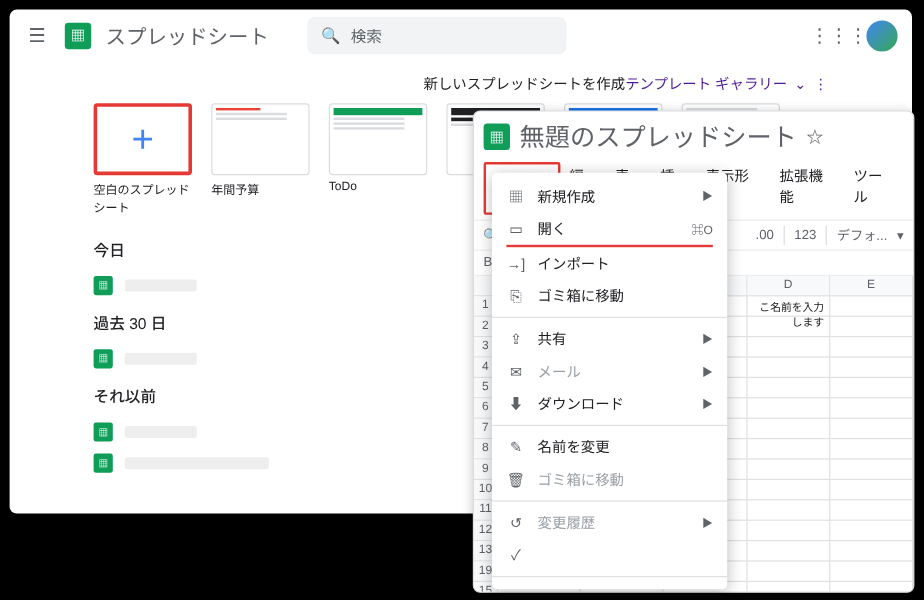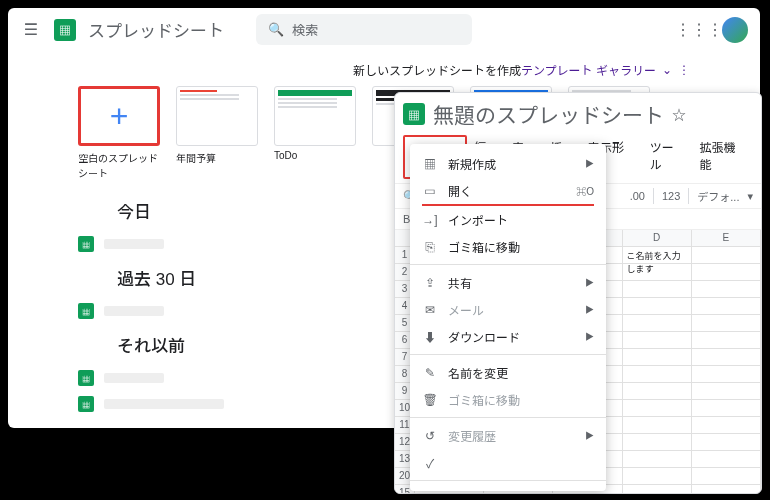--- a/index.html
+++ b/index.html
@@ -20,40 +20,40 @@
 .tmpl-card.hl{border:3px solid #e53935}
 .plus{font-size:32px;font-weight:300}
 .plus .b{color:#4285f4}
 .tmpl-lbl{font-size:10px;color:#202124;margin-top:4px}
 .thumb{width:100%;height:100%;display:flex;flex-direction:column;padding:3px;gap:2px}
 .thumb-bar{height:6px;background:#0f9d58}
 .thumb-bar.bl{background:#1a73e8}
 .thumb-bar.dk{background:#202124}
 .thumb-ln{height:2px;background:#dadce0;width:80%}
 .thumb-ln.r{background:#ea4335;width:50%}
-.sect{padding:8px 109px;font-size:17px;color:#202124;font-weight:500}
+.sect{padding:8px 70px;font-size:13px;color:#202124;font-weight:500}
 .file-row{display:flex;align-items:center;padding:5px 70px;gap:10px;cursor:pointer}
 .file-ico{width:16px;height:16px;background:#0f9d58;border-radius:2px;display:flex;align-items:center;justify-content:center;color:#fff;font-size:8px}
 .file-name{height:10px;width:60px;background:#eee;border-radius:2px}
 .win2{left:394px;top:92px;width:368px;height:402px;border:1px solid #dadce0}
 .doc-hdr{display:flex;align-items:center;padding:6px 8px;gap:8px}
 .doc-ttl{font-size:21px;color:#5f6368}
 .star{color:#5f6368;font-size:14px}
 .menubar{display:flex;gap:2px;padding:0 8px 4px;font-size:12px;color:#202124}
 .menubar span{padding:3px 6px;cursor:pointer}
 .menubar span.hl{border:2px solid #e53935;border-radius:2px}
 .tb{display:flex;align-items:center;padding:4px 8px;gap:8px;border-top:1px solid #eee;border-bottom:1px solid #eee;font-size:11px;color:#5f6368}
 .tb-sep{width:1px;height:16px;background:#dadce0}
 .cell-ref{padding:4px 8px;font-size:11px;color:#5f6368;border-bottom:1px solid #eee}
 .grid{display:grid;grid-template-columns:20px repeat(5,1fr);font-size:10px}
 .gc{border-right:1px solid #e0e0e0;border-bottom:1px solid #e0e0e0;padding:2px 4px;height:17px;color:#5f6368;text-align:center}
 .gc.rh{background:#f8f9fa;text-align:center}
 .gc.ch{background:#f8f9fa;font-weight:500}
 .gc.sel{border:2px solid #1a73e8}
-.gc.txt{color:#202124;text-align:left;font-size:9px}
+.gc.txt{color:#202124;text-align:right;font-size:9px}
 .menu{position:absolute;left:410px;top:144px;width:196px;background:#fff;border-radius:4px;box-shadow:0 2px 12px rgba(0,0,0,.25);padding:6px 0;font-size:12px;z-index:10}
 .mi{display:flex;align-items:center;padding:5px 12px;gap:10px;cursor:pointer;color:#202124}
 .mi.dis{color:#9aa0a6}
 .mi-ico{width:16px;text-align:center;color:#5f6368}
 .mi-sc{margin-left:auto;color:#5f6368;font-size:10px}
 .mi-arr{margin-left:auto;color:#5f6368;font-size:9px}
 .mdiv{height:1px;background:#e0e0e0;margin:4px 0}
 .redline{height:2px;background:#e53935;margin:0 12px}
 </style>
 </head>
@@ -162,22 +162,22 @@
     <div class="logo">▦</div>
     <div class="doc-ttl">無題のスプレッドシート</div>
     <div class="star">☆</div>
   </div>
   <div class="menubar">
     <span class="hl">ファイル</span>
     <span>編集</span>
     <span>表示</span>
     <span>挿入</span>
     <span>表示形式</span>
+    <span>拡張機能</span>
     <span>ツール</span>
-    <span>拡張機能</span>
   </div>
   <div class="tb">
     <span>🔍</span>
     <div style="flex:1"></div>
     <span>.00</span>
     <div class="tb-sep"></div>
     <span>123</span>
     <div class="tb-sep"></div>
     <span>デフォ...</span>
     <span>▾</span>
@@ -261,21 +261,21 @@
       <div class="gc"></div>
       <div class="gc"></div>
       <div class="gc"></div>
       <div class="gc"></div>
       <div class="gc rh">13</div>
       <div class="gc"></div>
       <div class="gc"></div>
       <div class="gc"></div>
       <div class="gc"></div>
       <div class="gc"></div>
-      <div class="gc rh">20</div>
+      <div class="gc rh">19</div>
       <div class="gc"></div>
       <div class="gc"></div>
       <div class="gc"></div>
       <div class="gc"></div>
       <div class="gc"></div>
       <div class="gc rh">15</div>
       <div class="gc"></div>
       <div class="gc"></div>
       <div class="gc"></div>
       <div class="gc"></div>

